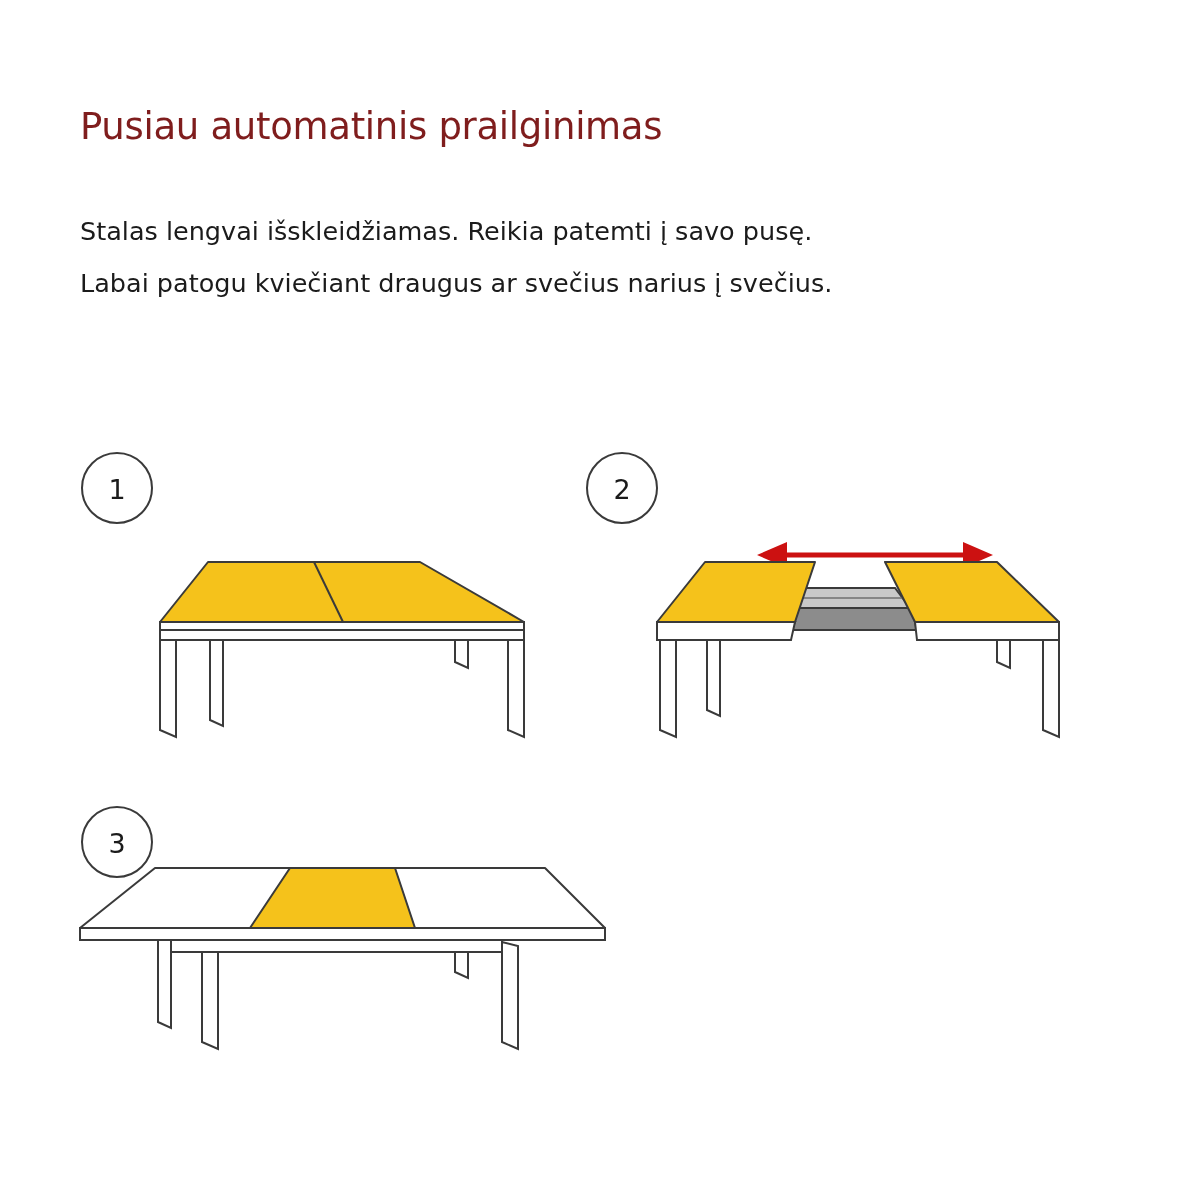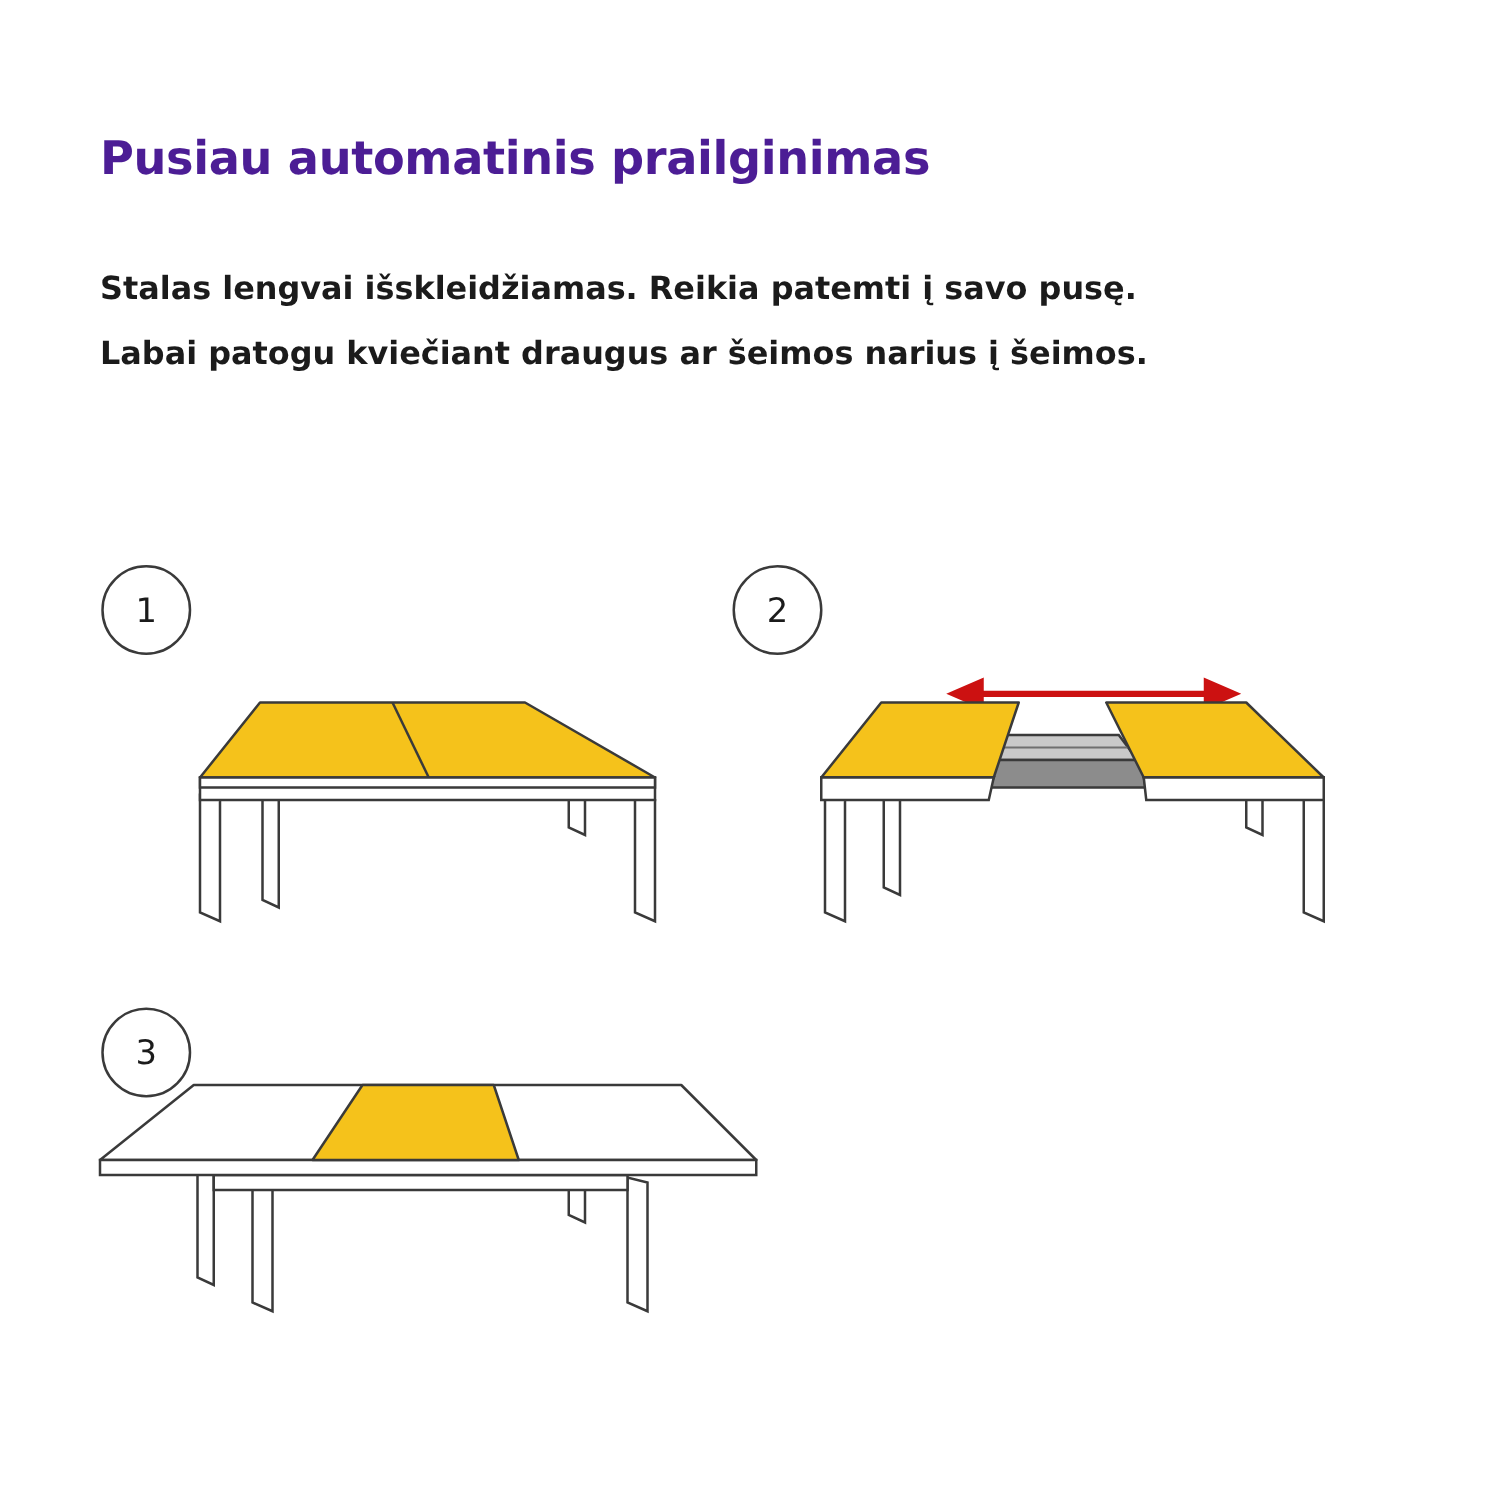--- a/index.html
+++ b/index.html
@@ -18,31 +18,30 @@
   .page {
     position: absolute;
     left: 0; top: 0;
     width: 1200px; height: 1200px;
   }
   .title {
     position: absolute;
     left: 80px;
     top: 105px;
     font-size: 37px;
-    font-weight: bold;
+    font-weight: normal;
     letter-spacing: -0.3px;
-    color: #4c1d95;
+    color: #7f1d1d;
     white-space: nowrap;
   }
   .desc {
     position: absolute;
     left: 80px;
     top: 205px;
     width: 1040px;
-    font-weight: bold;
   }
   .desc-line {
     font-size: 25.5px;
     line-height: 52px;
     color: #1b1b1b;
     white-space: nowrap;
   }
   .steps {
     position: absolute;
     left: 0; top: 0;
@@ -62,21 +61,21 @@
 </style>
 </head>
 <body>
 
 <div class="page">
 
   <div class="title">Pusiau automatinis prailginimas</div>
 
   <div class="desc">
     <div class="desc-line">Stalas lengvai išskleidžiamas. Reikia patemti į savo pusę.</div>
-    <div class="desc-line">Labai patogu kviečiant draugus ar šeimos narius į šeimos.</div>
+    <div class="desc-line">Labai patogu kviečiant draugus ar svečius narius į svečius.</div>
   </div>
 
   <div class="steps">
 
     <svg class="fig" style="left:60px; top:440px;" width="520" height="330" viewBox="0 0 520 330">
 
       <circle cx="57" cy="48" r="35" fill="#ffffff" stroke="#3a3a3a" stroke-width="2"></circle>
       <text class="badge-num" x="57" y="49">1</text>
 
       <g stroke="#3a3a3a" stroke-width="2" fill="#ffffff">

